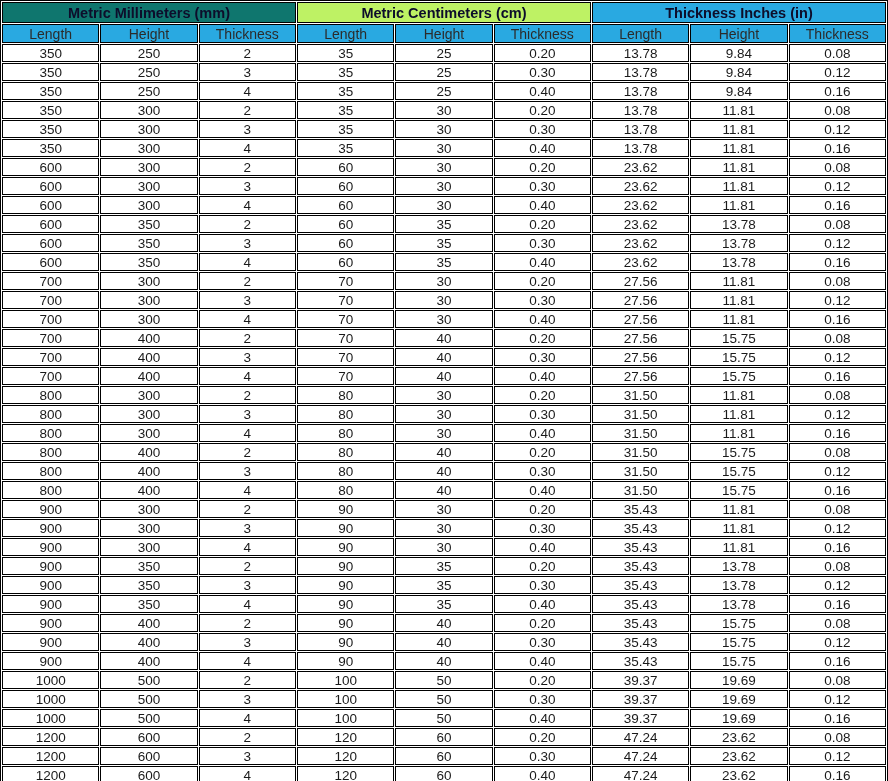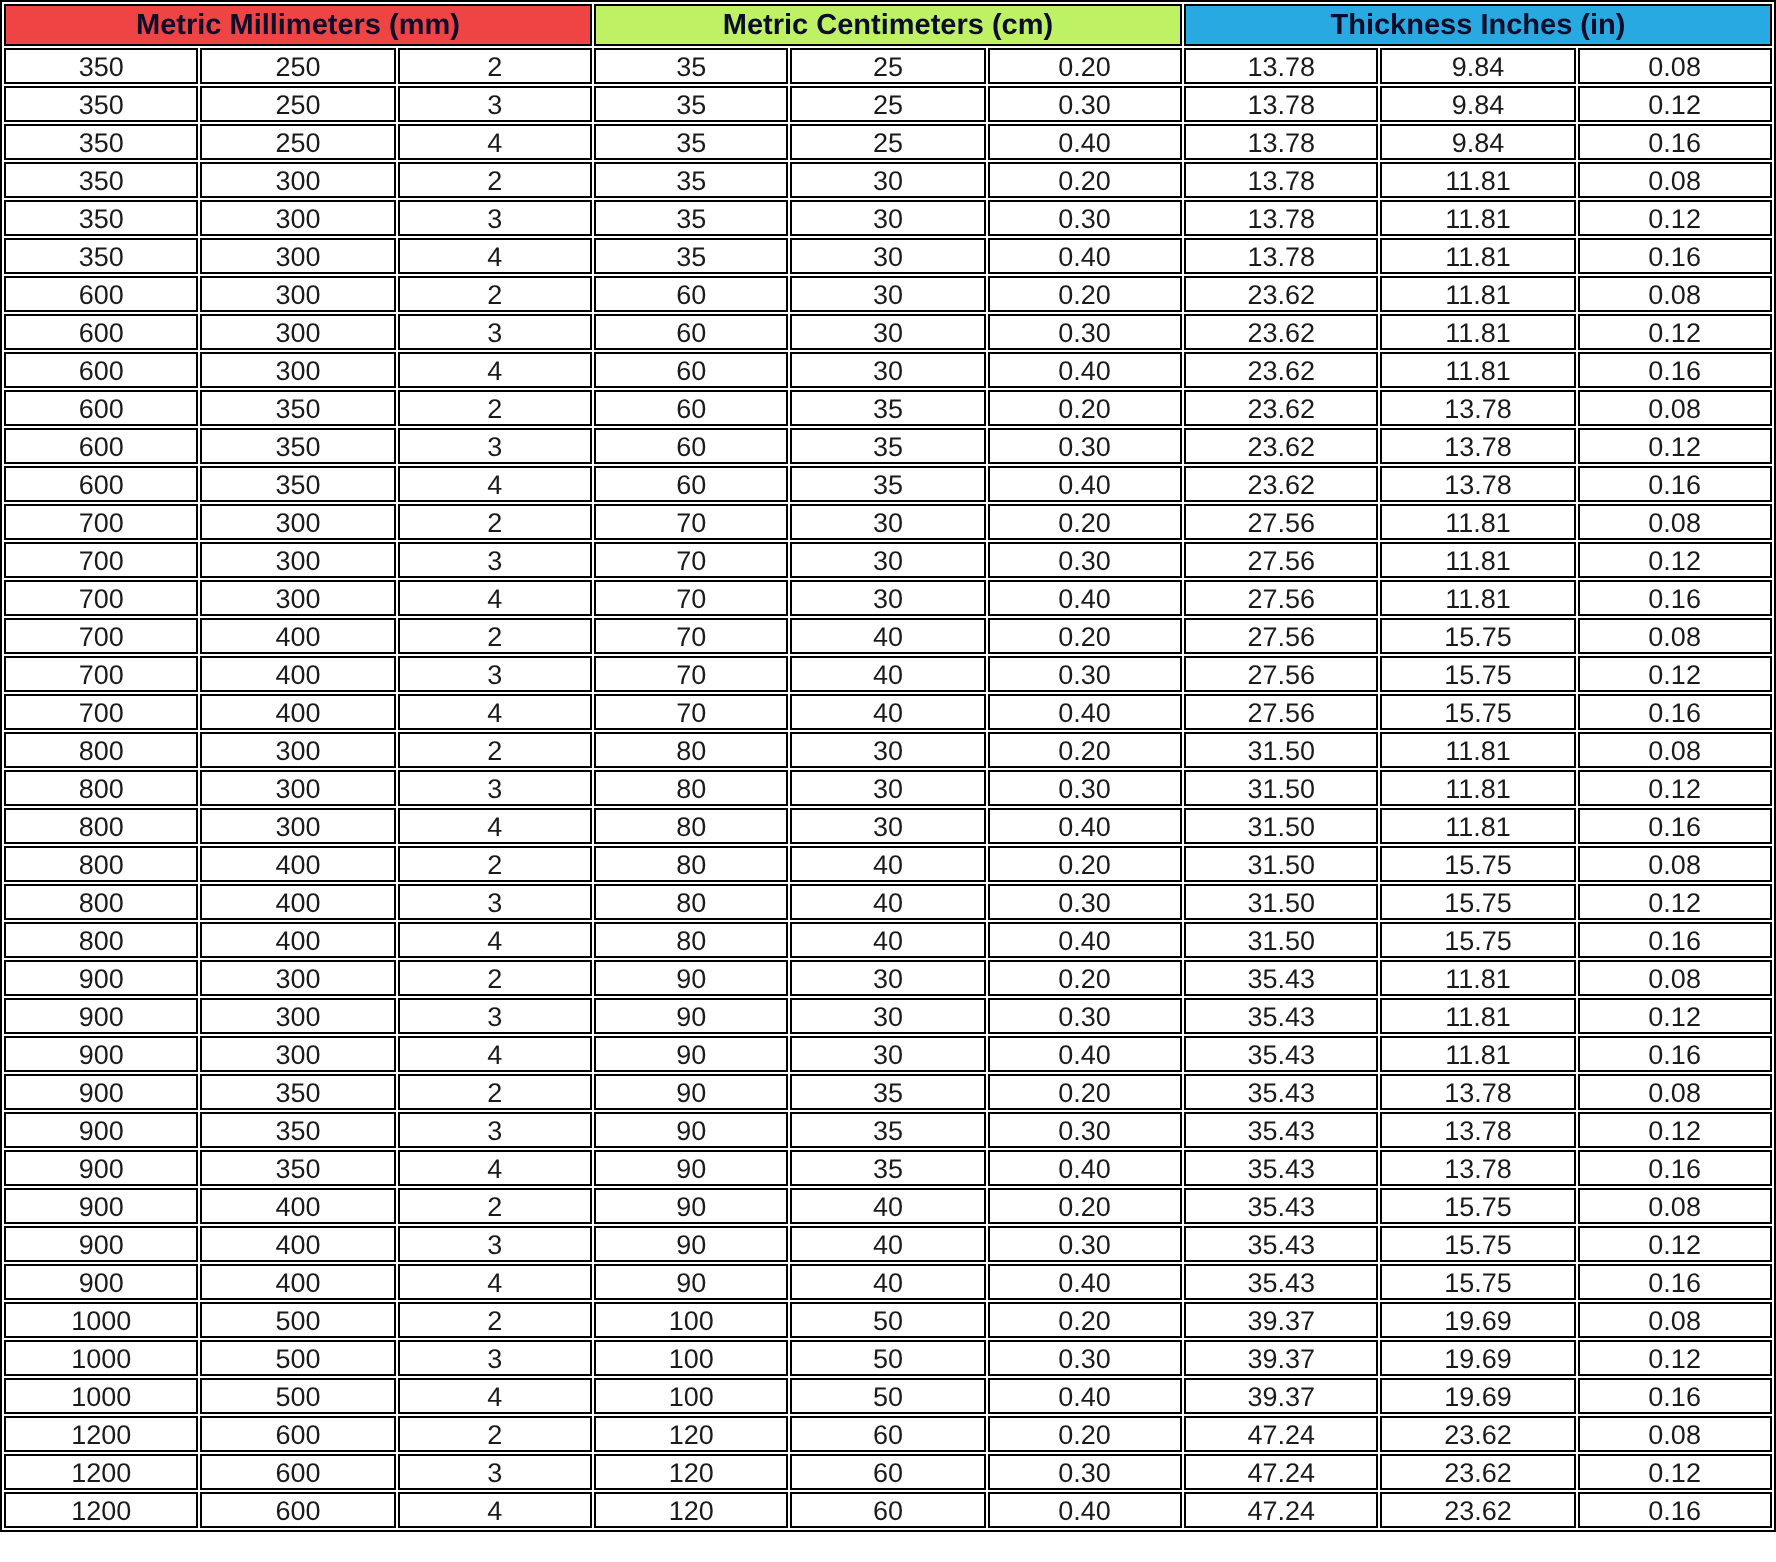--- a/index.html
+++ b/index.html
@@ -45,23 +45,34 @@
     color: #1a1a1a;
     background: #ffffff;
   }
 </style>
 </head>
 <body>
 
 <table class="size-table">
   <thead>
     <tr>
-      <th class="group-title-cell" colspan="3" style="background: #ef4444;">Metric Millimeters (mm)</th>
+      <th class="group-title-cell" colspan="3" style="background: #0f766e;">Metric Millimeters (mm)</th>
       <th class="group-title-cell" colspan="3" style="background: #bef264;">Metric Centimeters (cm)</th>
       <th class="group-title-cell" colspan="3" style="background: rgb(41, 169, 225);">Thickness Inches (in)</th>
+    </tr>
+    <tr>
+      <th class="col-header-cell" style="background: rgb(41, 169, 225);">Length</th>
+      <th class="col-header-cell" style="background: rgb(41, 169, 225);">Height</th>
+      <th class="col-header-cell" style="background: rgb(41, 169, 225);">Thickness</th>
+      <th class="col-header-cell" style="background: rgb(41, 169, 225);">Length</th>
+      <th class="col-header-cell" style="background: rgb(41, 169, 225);">Height</th>
+      <th class="col-header-cell" style="background: rgb(41, 169, 225);">Thickness</th>
+      <th class="col-header-cell" style="background: rgb(41, 169, 225);">Length</th>
+      <th class="col-header-cell" style="background: rgb(41, 169, 225);">Height</th>
+      <th class="col-header-cell" style="background: rgb(41, 169, 225);">Thickness</th>
     </tr>
   </thead>
   <tbody>
       <tr>
         <td>350</td>
         <td>250</td>
         <td>2</td>
         <td>35</td>
         <td>25</td>
         <td>0.20</td>

